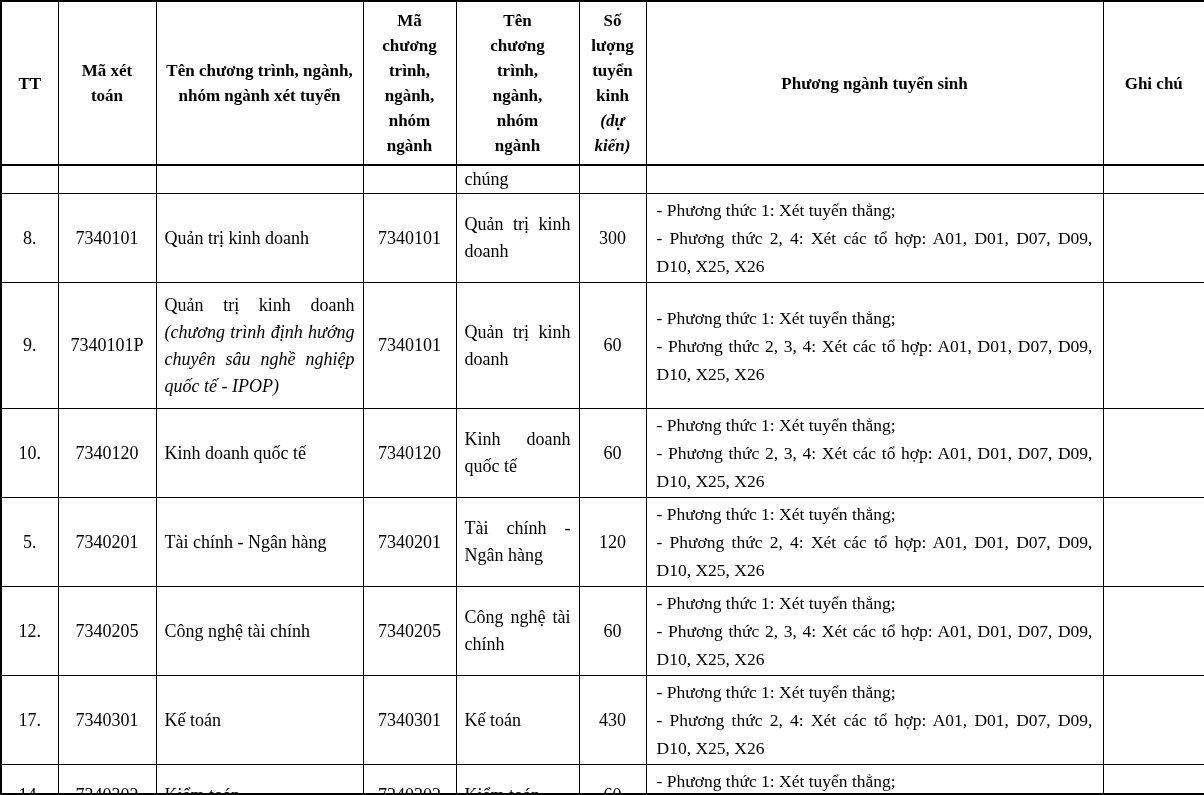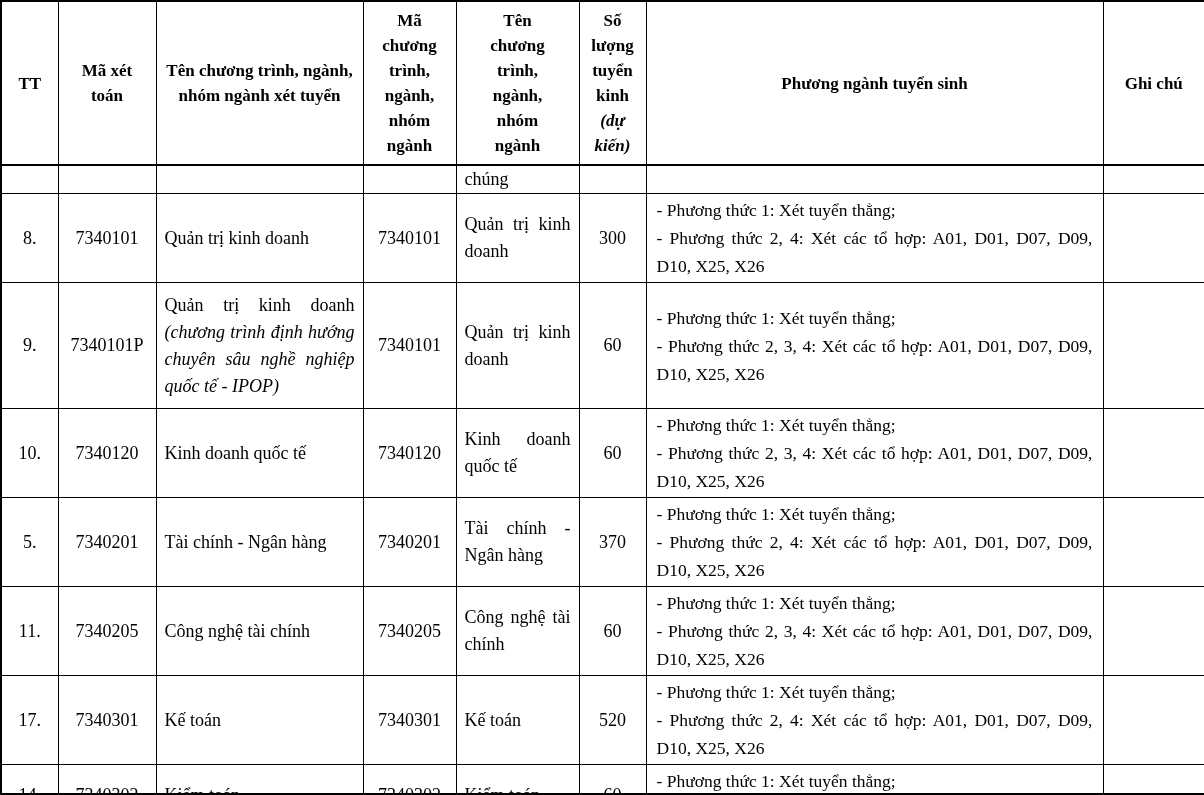--- a/index.html
+++ b/index.html
@@ -169,49 +169,49 @@
         </td>
         <td></td>
       </tr>
 
       <tr class="r11">
         <td class="num">5.</td>
         <td class="num">7340201</td>
         <td class="name"><span>Tài chính - Ngân hàng</span></td>
         <td class="num">7340201</td>
         <td class="name">Tài chính - Ngân hàng</td>
-        <td class="num">370</td>
+        <td class="num">120</td>
         <td class="pt">
           <p>- Phương thức 1: Xét tuyển thẳng;</p>
           <p>- Phương thức 2, 4: Xét các tổ hợp: A01, D01, D07, D09, D10, X25, X26</p>
         </td>
         <td></td>
       </tr>
 
       <tr class="r12">
-        <td class="num">11.</td>
+        <td class="num">12.</td>
         <td class="num">7340205</td>
         <td class="name"><span>Công nghệ tài chính</span></td>
         <td class="num">7340205</td>
         <td class="name">Công nghệ tài chính</td>
         <td class="num">60</td>
         <td class="pt">
           <p>- Phương thức 1: Xét tuyển thẳng;</p>
           <p>- Phương thức 2, 3, 4: Xét các tổ hợp: A01, D01, D07, D09, D10, X25, X26</p>
         </td>
         <td></td>
       </tr>
 
       <tr class="r13">
         <td class="num">17.</td>
         <td class="num">7340301</td>
         <td class="name"><span>Kế toán</span></td>
         <td class="num">7340301</td>
         <td class="name">Kế toán</td>
-        <td class="num">520</td>
+        <td class="num">430</td>
         <td class="pt">
           <p>- Phương thức 1: Xét tuyển thẳng;</p>
           <p>- Phương thức 2, 4: Xét các tổ hợp: A01, D01, D07, D09, D10, X25, X26</p>
         </td>
         <td></td>
       </tr>
 
       <tr class="r14">
         <td class="num">14.</td>
         <td class="num">7340302</td>

